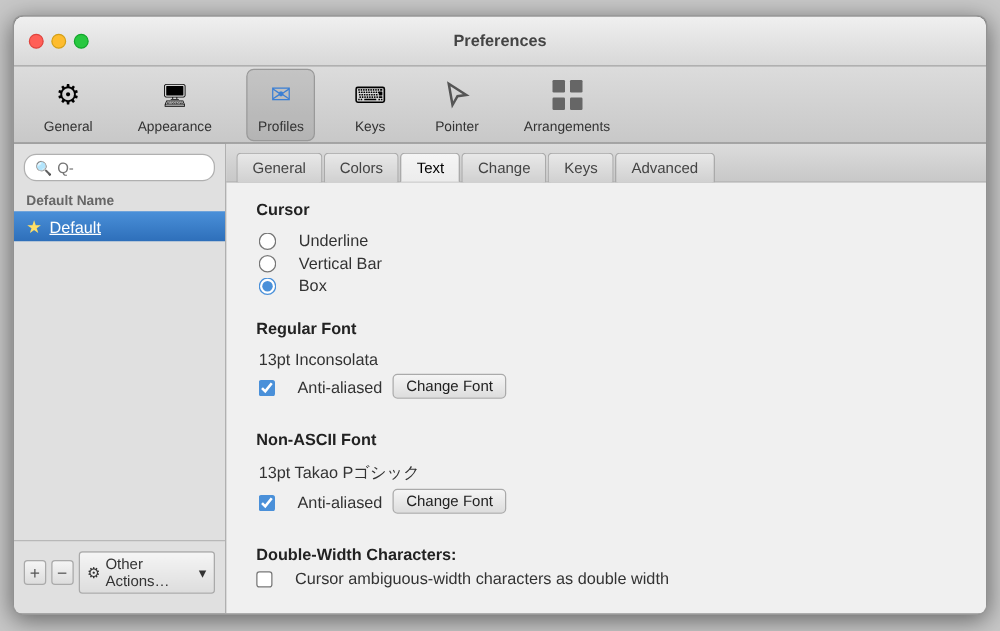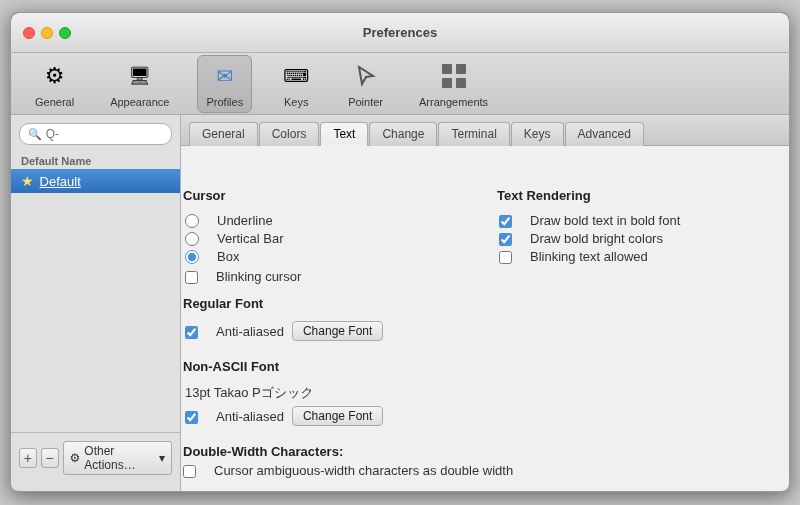--- a/index.html
+++ b/index.html
@@ -246,26 +246,25 @@
       background: linear-gradient(to bottom, #f5f5f5, #ececec);
       border-color: #aaa;
       border-bottom: 1px solid #f0f0f0;
       color: #000;
       z-index: 1;
     }
 
     
     .settings-content {
       flex: 1;
-      padding: 14px 2px;
+      padding: 14px 24px;
       display: grid;
       grid-template-columns: 1fr 1fr;
       gap: 10px 24px;
       overflow-y: auto;
-      margin-top: 28px;
     }
 
     .section-title {
       font-size: 13px;
       font-weight: 700;
       color: #222;
       margin-bottom: 6px;
     }
 
     .section {
@@ -419,21 +418,20 @@
       </div>
     </div>
 
     <div class="right-panel">
 
       <div class="tabs">
         <div class="tab">General</div>
         <div class="tab">Colors</div>
         <div class="tab active">Text</div>
         <div class="tab">Change</div>
-        <div class="tab">Terminal</div>
         <div class="tab">Keys</div>
         <div class="tab">Advanced</div>
       </div>
 
       <div class="settings-content">
 
         <div class="section">
           <div class="section-title">Cursor</div>
           <div class="radio-group">
             <label class="radio-item">
@@ -441,47 +439,27 @@
               <span>Underline</span>
             </label>
             <label class="radio-item">
               <input type="radio" class="radio-input" name="cursor" style="">
               <span>Vertical Bar</span>
             </label>
             <label class="radio-item">
               <input type="radio" class="radio-input" name="cursor" checked="" style="">
               <span>Box</span>
             </label>
-            <label class="check-item" style="margin-top:2px;">
-              <input type="checkbox" class="check-input" style="">
-              <span>Blinking cursor</span>
-            </label>
           </div>
         </div>
 
-        <div class="section">
-          <div class="section-title">Text Rendering</div>
-          <div class="radio-group">
-            <label class="check-item">
-              <input type="checkbox" class="check-input" checked="" style="">
-              <span>Draw bold text in bold font</span>
-            </label>
-            <label class="check-item">
-              <input type="checkbox" class="check-input" checked="" style="">
-              <span>Draw bold bright colors</span>
-            </label>
-            <label class="check-item">
-              <input type="checkbox" class="check-input" style="">
-              <span>Blinking text allowed</span>
-            </label>
-          </div>
-        </div>
 
         <div class="font-row" style="grid-column:1/3; margin-top:2px;">
           <div class="section-title">Regular Font</div>
+          <div class="font-name">13pt Inconsolata</div>
           <div class="font-controls">
             <label class="check-item">
               <input type="checkbox" class="check-input" checked="" style="">
               <span>Anti-aliased</span>
             </label>
             <button class="change-font-btn">Change Font</button>
           </div>
         </div>
 
         <div class="font-row" style="grid-column:1/3;">

